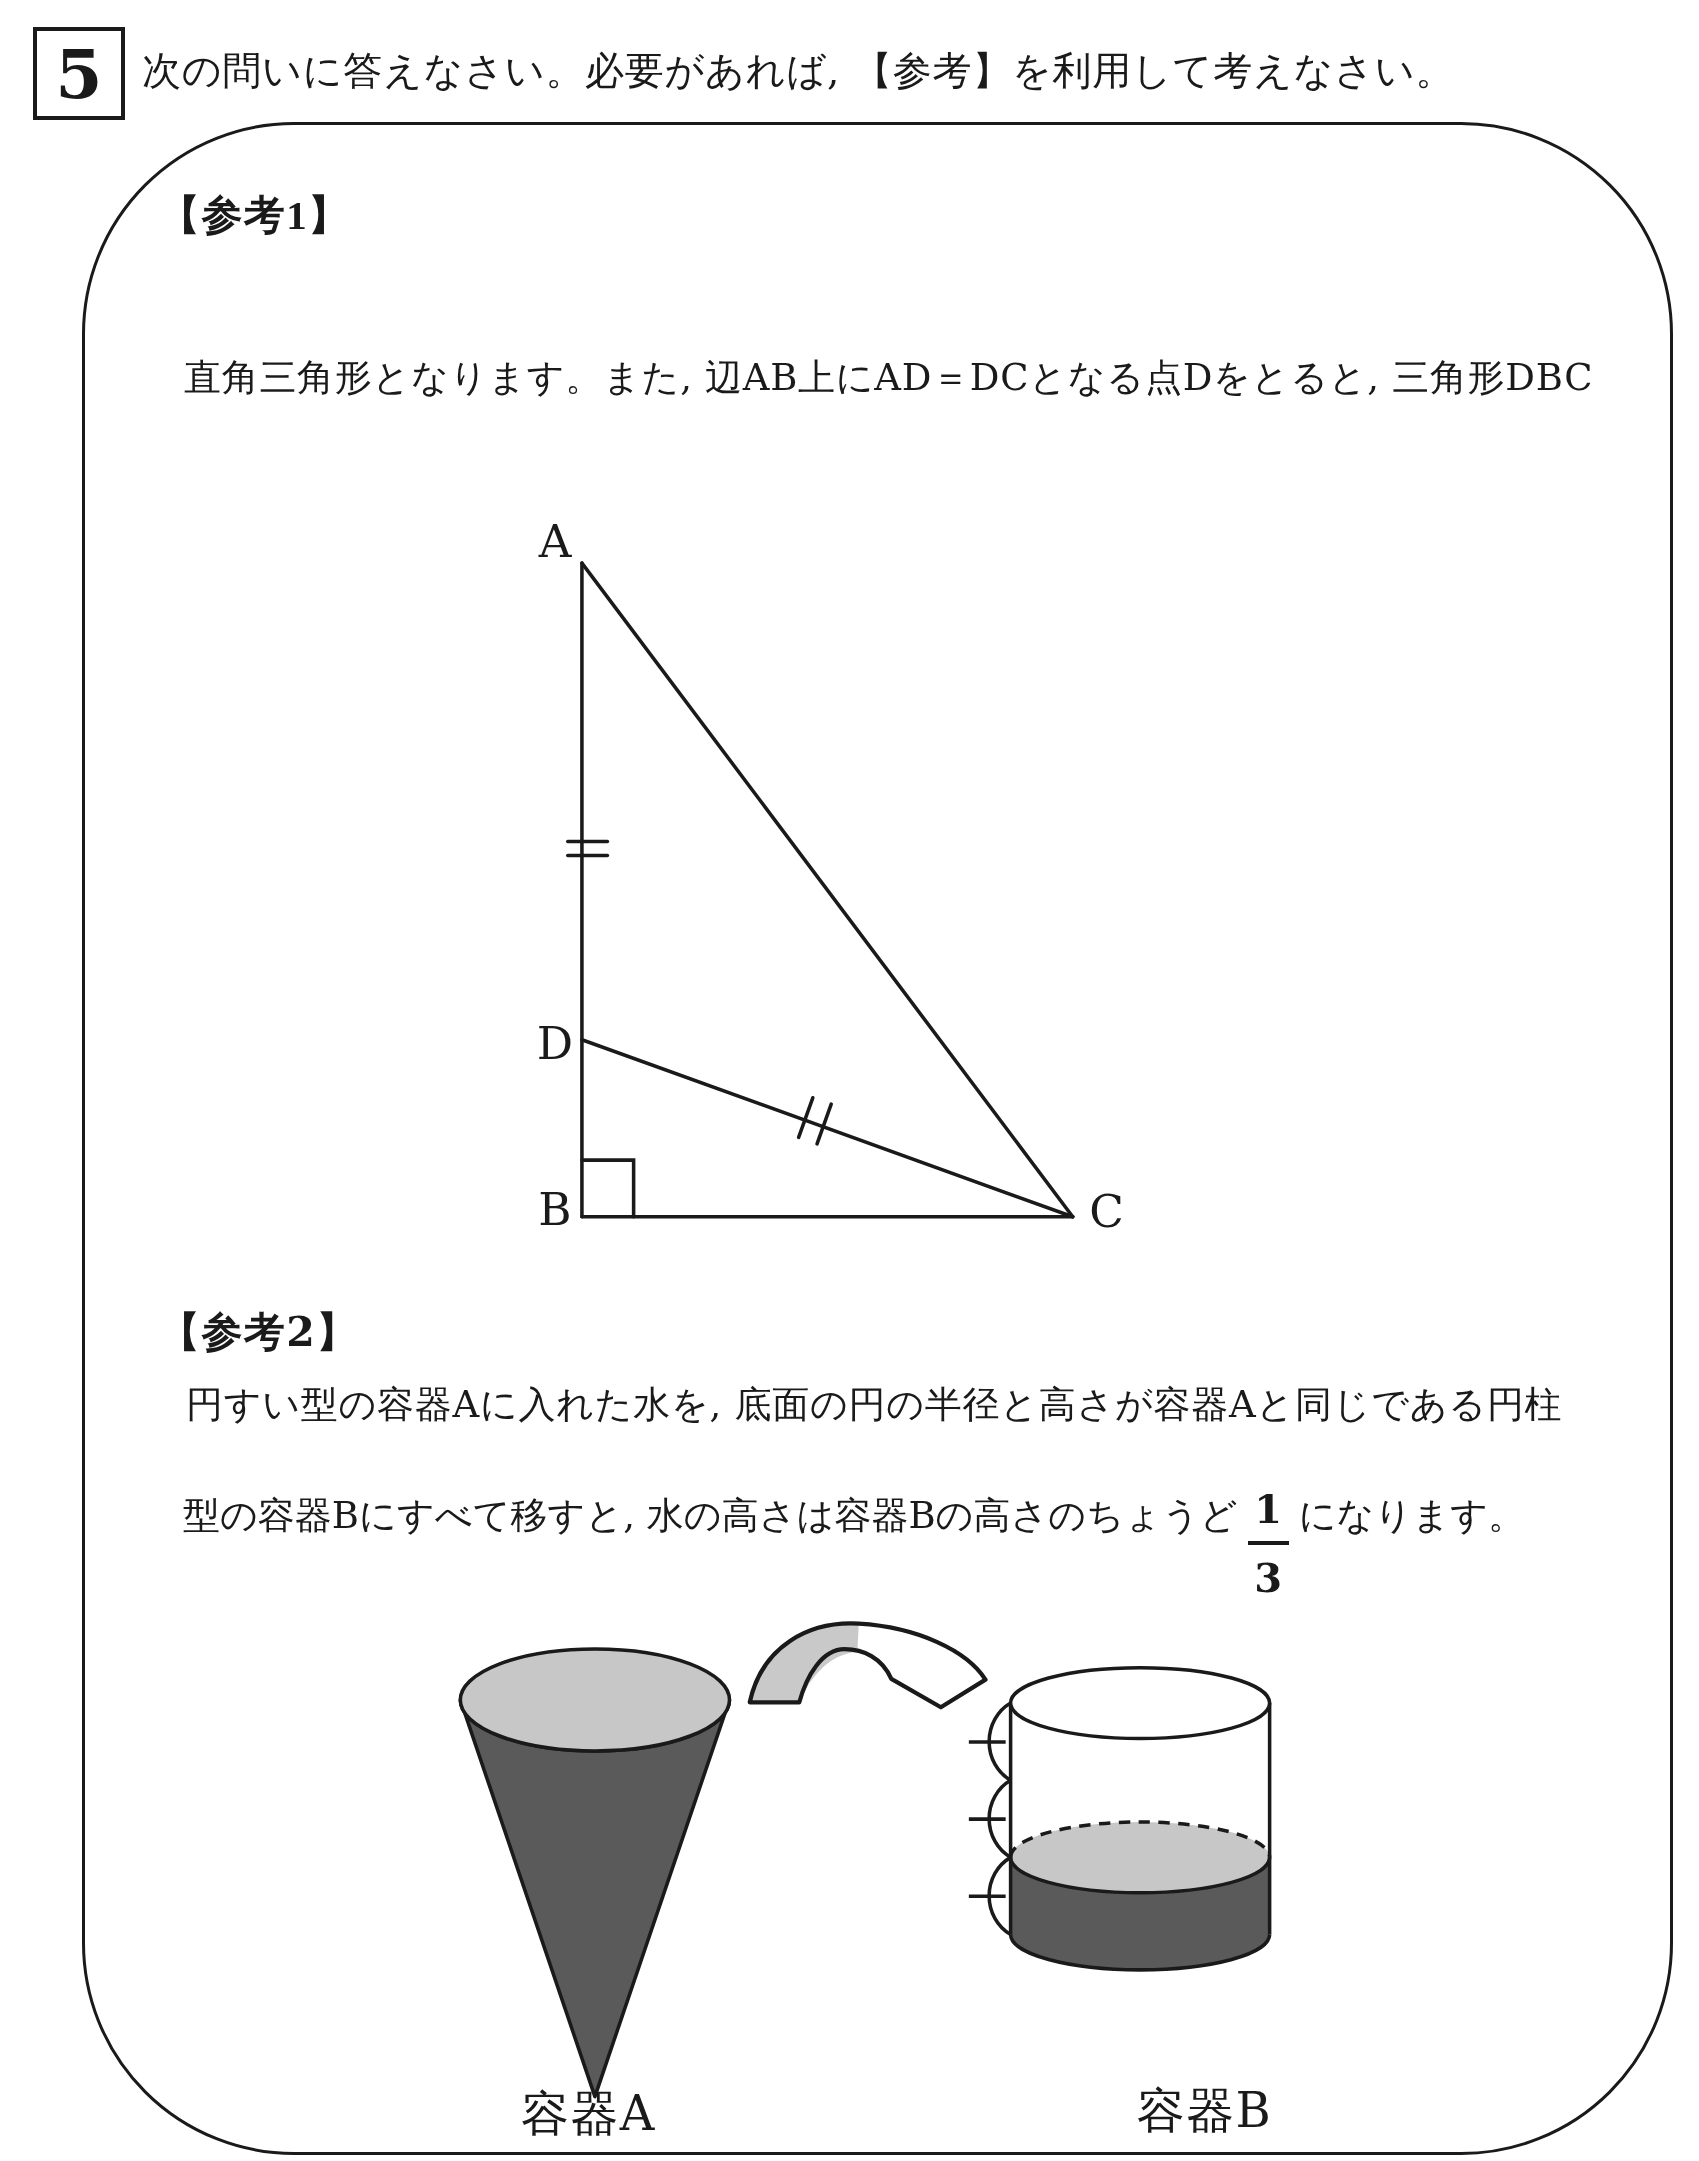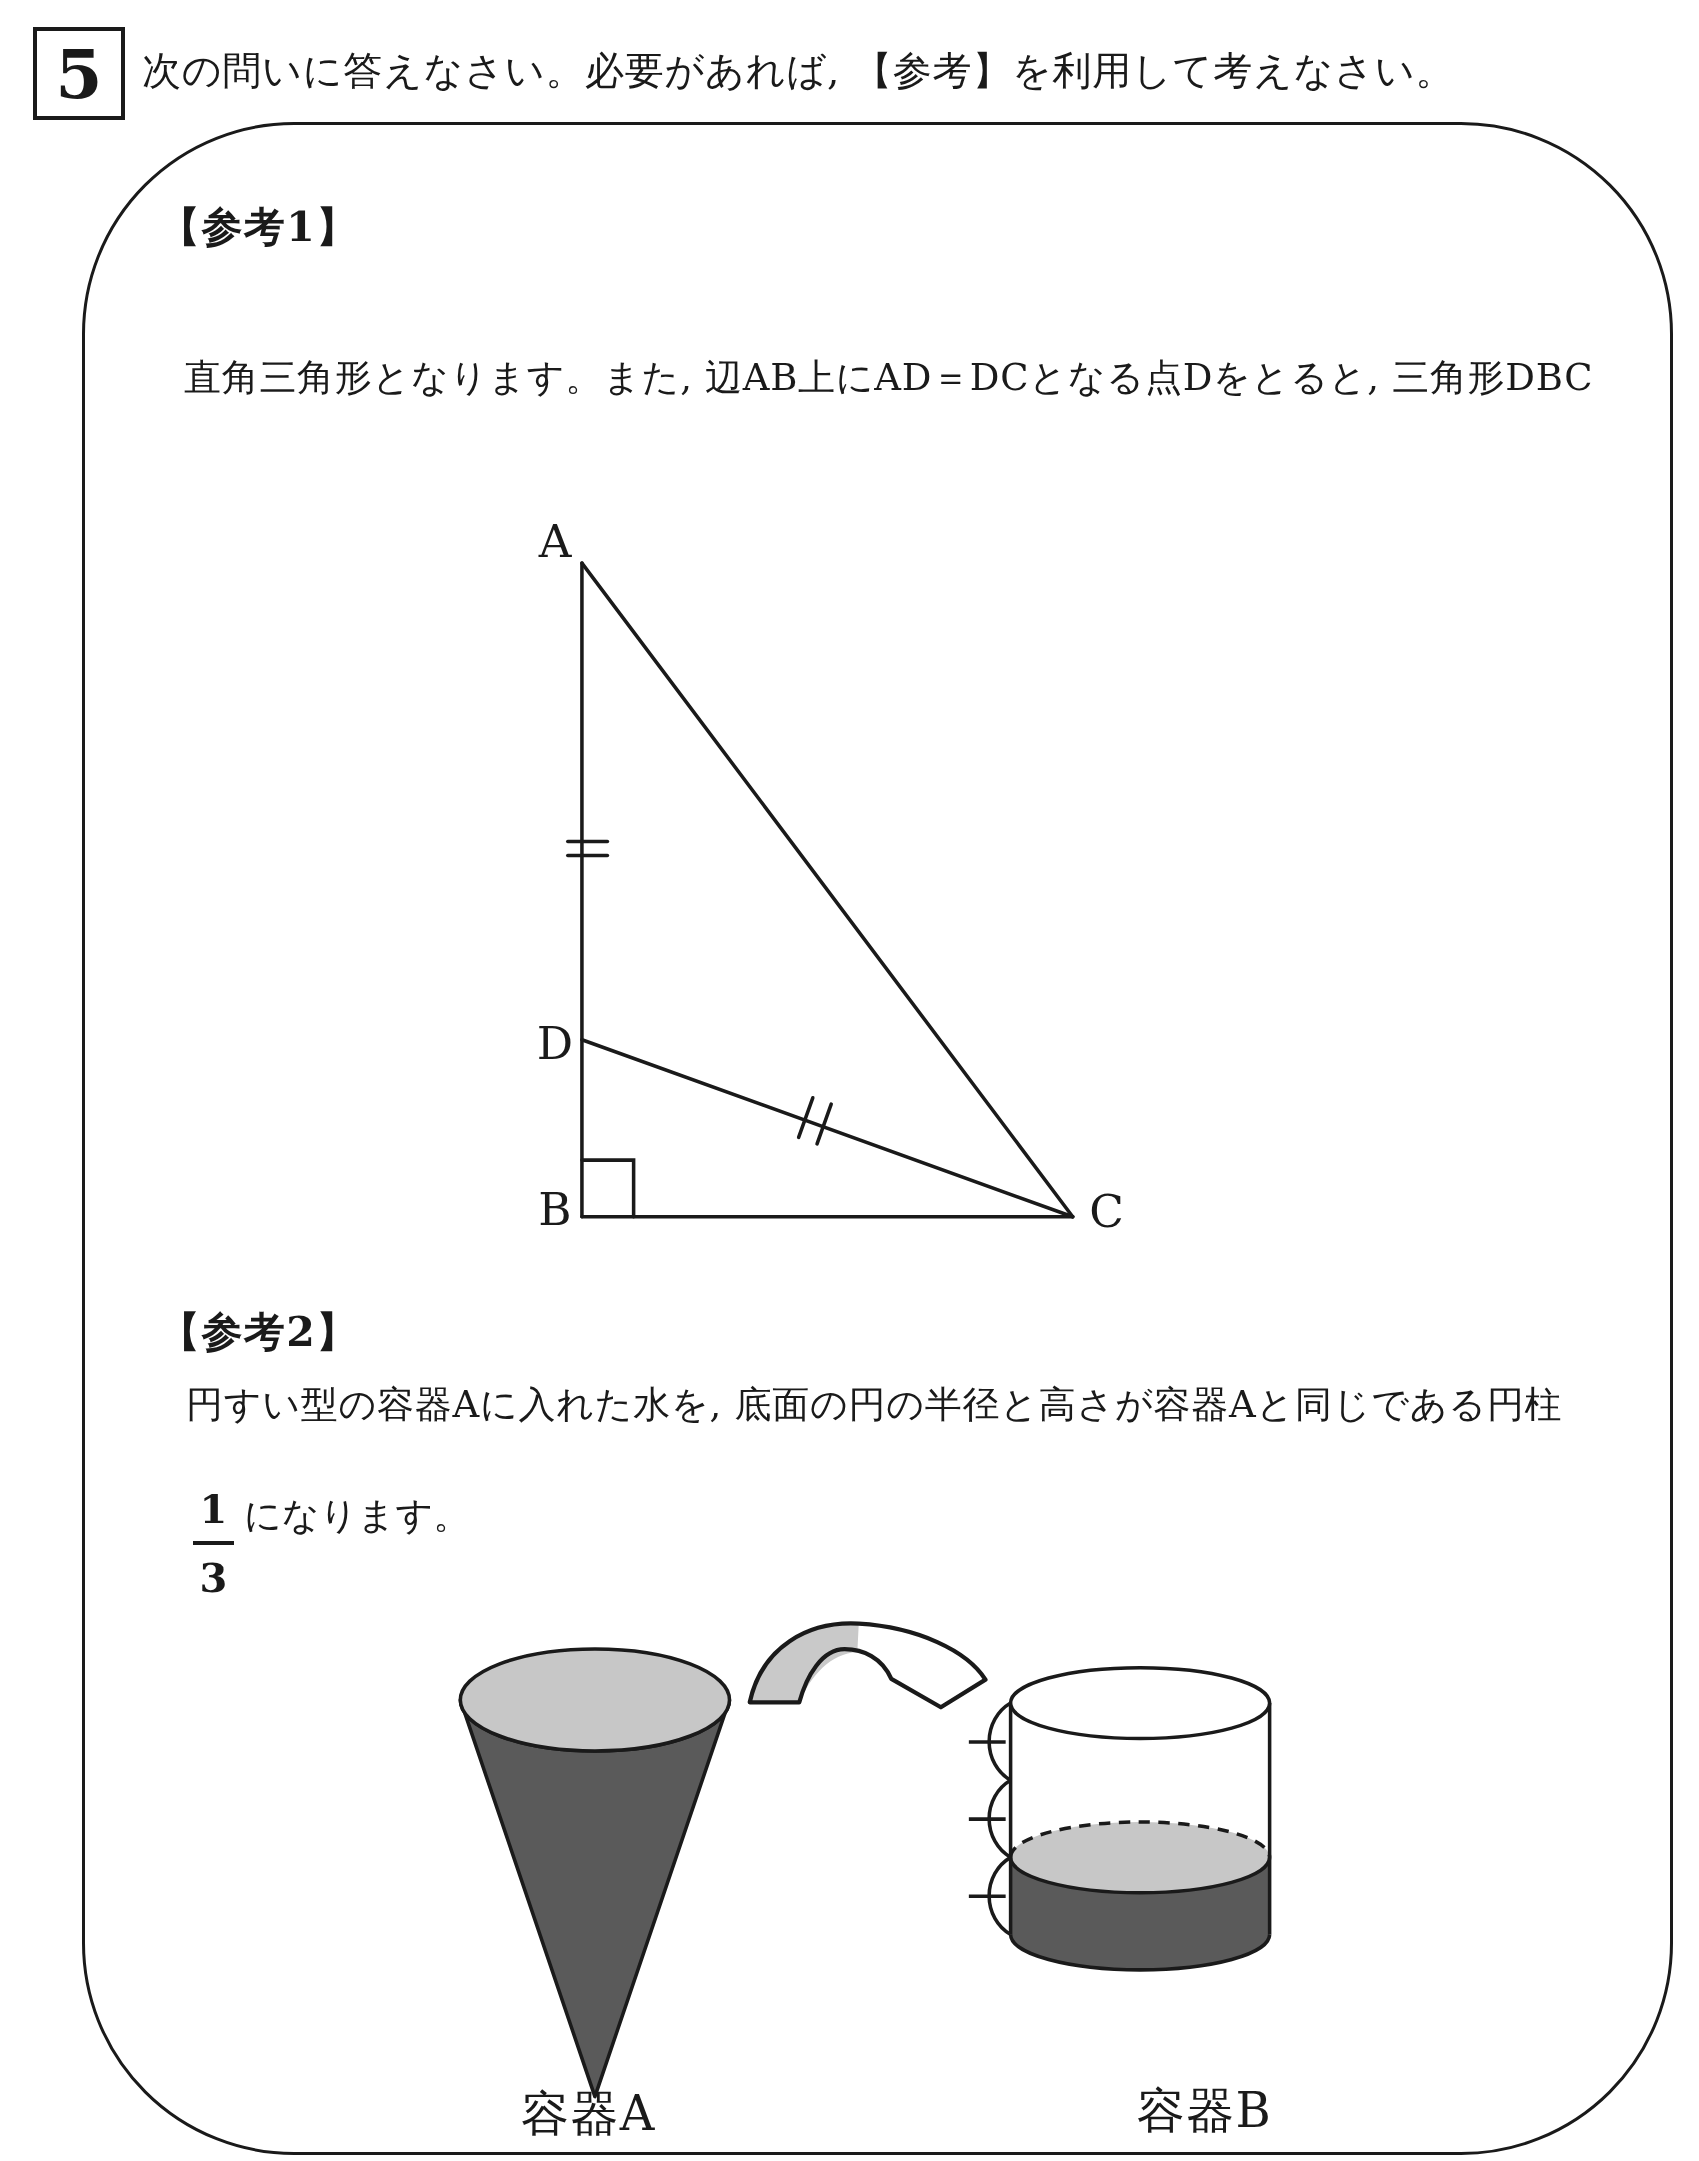--- a/index.html
+++ b/index.html
@@ -29,21 +29,21 @@
     left:82px;top:122px;width:1585px;height:2027px;
     border:3.5px solid #1a1a1a;
     border-radius:212px;
   }
   .ref-heading{
     font-size:41px;font-weight:600;letter-spacing:1.4px;white-space:nowrap;
   }
   .body-line{
     font-size:37px;line-height:1.35;letter-spacing:0.7px;white-space:nowrap;
   }
-  #ref1-heading{left:159px;top:200px;}
+  #ref1-heading{left:159px;top:188px;font-family:Liberation Serif, serif;}
   #ref1-line1{left:212px;top:275px;}
   #ref1-line2{left:184px;top:353px;}
   #ref1-line3{left:184px;top:432px;}
   #ref2-heading{left:159px;top:1305px;}
   #ref2-line1{left:186px;top:1380px;}
   #ref2-line2{
     left:183px;top:1487px;
     display:flex;align-items:flex-start;
   }
   #ref2-line2 .seg{font-size:37px;line-height:57px;white-space:nowrap;}
@@ -95,20 +95,21 @@
       <text x="124" y="67">A</text>
       <text x="124" y="775">D</text>
       <text x="124" y="1010">B</text>
       <text x="903" y="1013">C</text>
     </g>
   </svg>
 
   <div id="ref2-heading" class="abs ref-heading">【参考2】</div>
   <div id="ref2-line1" class="abs body-line">円すい型の容器Aに入れた水を, 底面の円の半径と高さが容器Aと同じである円柱</div>
   <div id="ref2-line2" class="abs">
+    <span class="seg">型の容器Bにすべて移すと, 水の高さは容器Bの高さのちょうど</span>
     <span class="frac">
       <span class="fnum">1</span>
       <span class="fbar"></span>
       <span class="fden">3</span>
     </span>
     <span class="seg">になります。</span>
   </div>
 
   <svg class="abs" style="left:439px;top:1622px;" width="326" height="510" viewBox="0 0 460 720">
     <path d="M 30,110 A 190 72 0 0 0 410,110 L 220,670 Z" fill="#5a5a5a" stroke="#1a1a1a" stroke-width="5" stroke-linejoin="round"></path>

